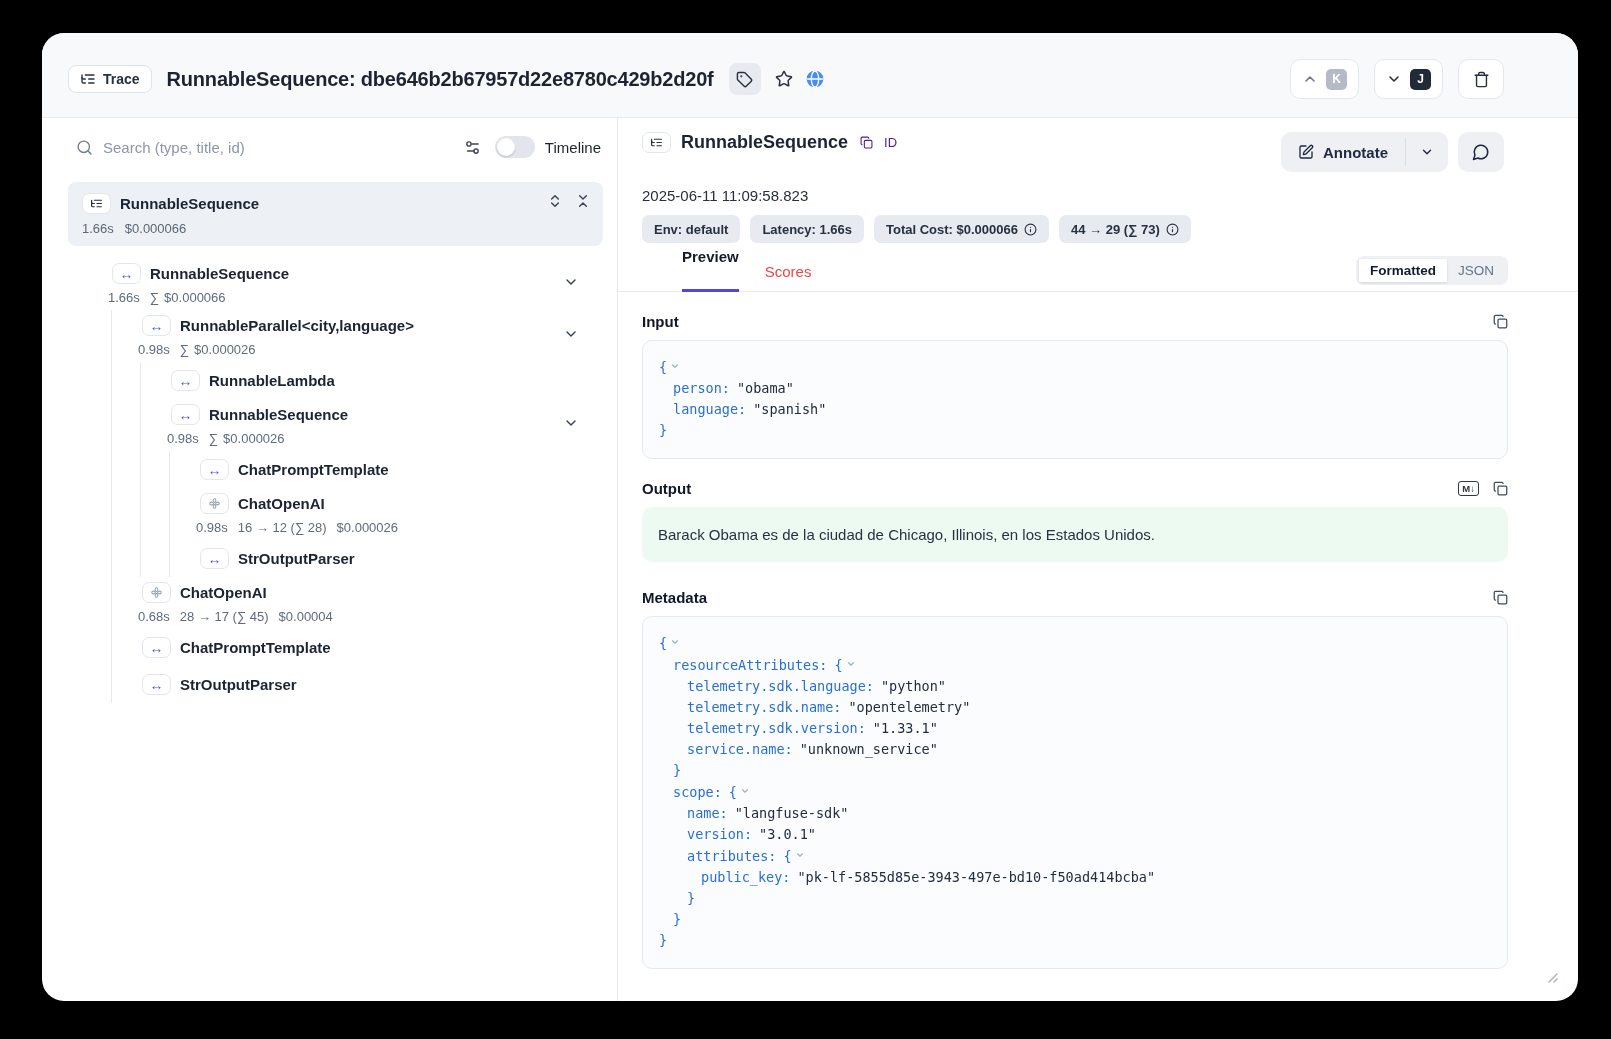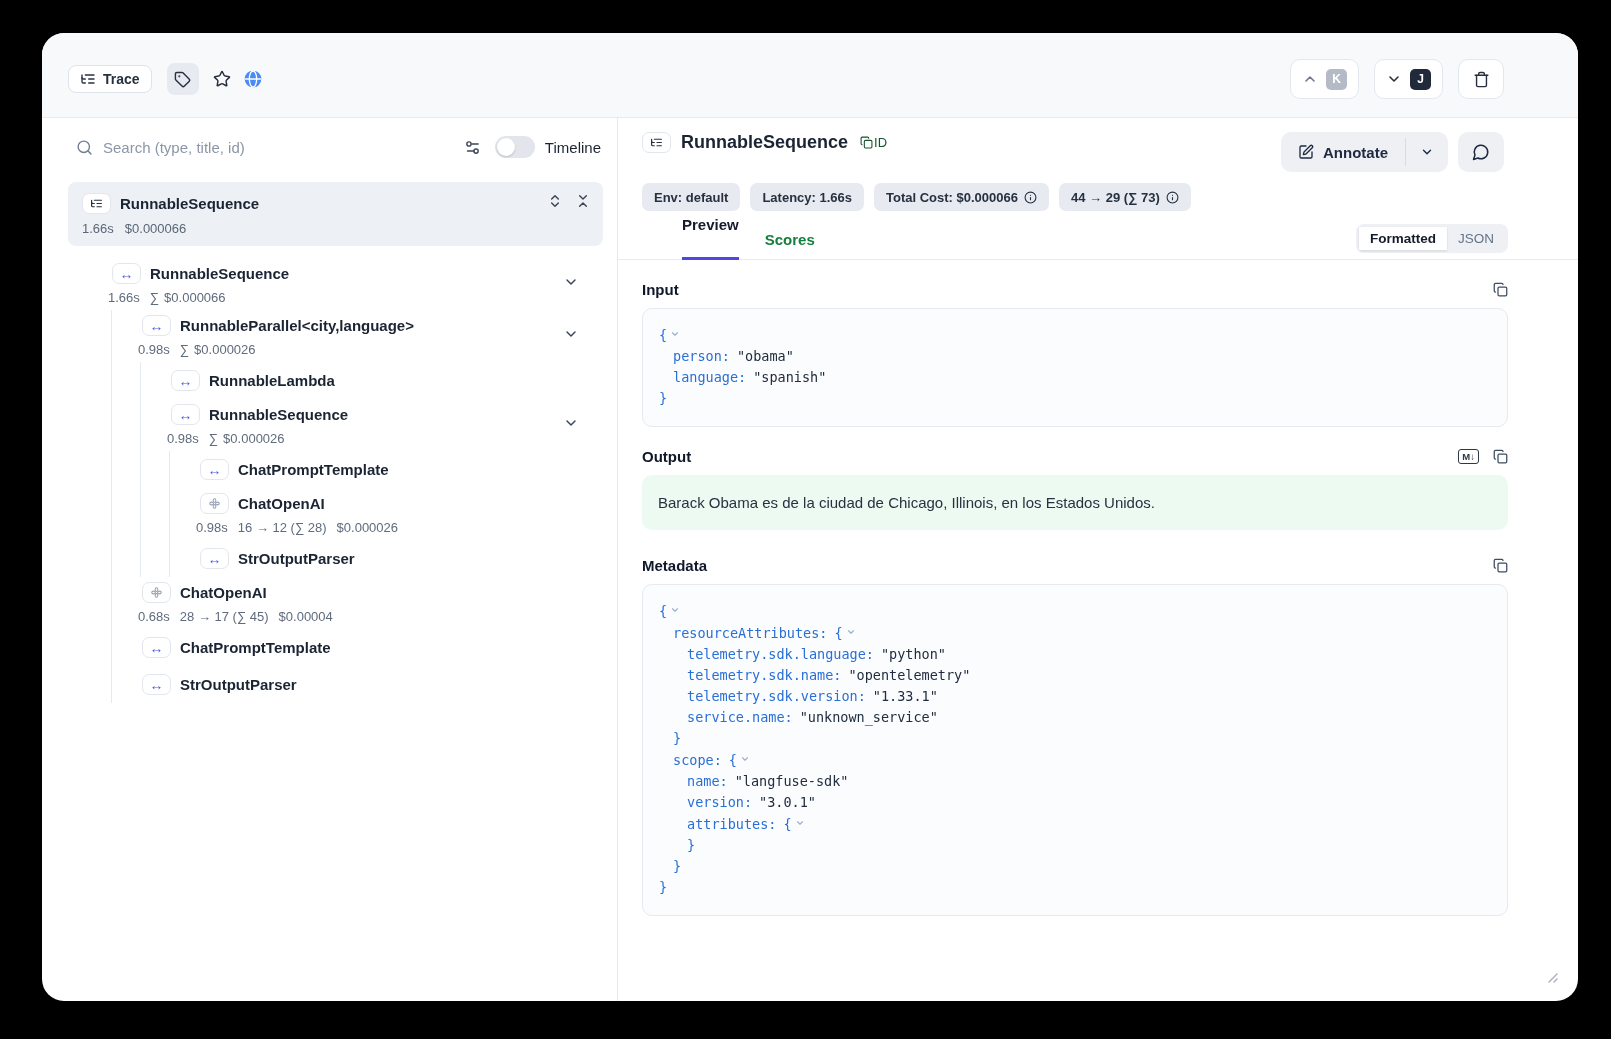--- a/index.html
+++ b/index.html
@@ -68,22 +68,22 @@
   .trow .chev { position:absolute; right:30px; top:50%; transform:translateY(-50%); color:#3c4657; }
   .kids { border-left:1px solid #e5e9f0; margin-left:69px; }
   .kids .trow { --ind:30px; }
   .kids .kids { margin-left:28px; }
 
   
   .d-head { display:flex; align-items:flex-start; justify-content:space-between;
     padding:14px 74px 0 24px; }
   .d-head-left { display:flex; align-items:center; gap:10px; }
   .d-title { font-size:18px; font-weight:700; color:#1b2433; }
-  .id-btn { display:inline-flex; align-items:center; gap:1px; background:none; border:none;
-    cursor:pointer; color:#14532d; font-size:13px; font-weight:500; margin-left:2px; }
+  .id-btn { display:inline-flex; align-items:center; gap:11px; background:none; border:none;
+    cursor:pointer; color:#4c1d95; font-size:13px; font-weight:500; margin-left:2px; }
   .d-actions { display:flex; gap:10px; align-items:center; }
   .act-btn { display:inline-flex; align-items:center; gap:9px; height:40px; padding:0 17px;
     background:#eef0f4; border:none; border-radius:10px; font-size:15px; font-weight:600;
     color:#1e2940; cursor:pointer; font-family:"Liberation Sans", sans-serif; }
   .act-group { display:flex; background:#eef0f4; border-radius:10px; overflow:hidden; }
   .act-group .act-btn { border-radius:0; background:transparent; }
   .act-group .seg-div { width:1px; background:#d8dce3; margin:6px 0; }
   .act-group .chev-seg { width:42px; display:inline-flex; align-items:center; justify-content:center;
     background:transparent; border:none; cursor:pointer; color:#1e2940; }
   .bubble-btn { width:46px; height:40px; display:inline-flex; align-items:center; justify-content:center;
@@ -95,21 +95,21 @@
     background:#e7eaf0; border-radius:7px; font-size:13px; font-weight:600; color:#27303f; white-space:nowrap; }
   .pill .info { color:#27303f; }
 
   .d-tabs { margin-top:15px; padding:0 70px 0 24px; border-bottom:1px solid #e7eaf0;
     display:flex; align-items:flex-end; justify-content:space-between; height:34px; }
   .tabs { display:flex; gap:26px; }
   .tab { font-size:15px; padding-bottom:9px; cursor:pointer; border-bottom:3px solid transparent;
     margin-bottom:-1px; background:none; border-top:none; border-left:none; border-right:none;
     font-family:"Liberation Sans", sans-serif; }
   .tab.active { color:#141b2b; font-weight:700; border-bottom-color:#4f46e5;margin-left:40px; }
-  .tab.idle { color:#15803d; font-weight:700;margin-top:30px; }
+  .tab.idle { color:#ef4444; font-weight:400;margin-top:30px; }
   .seg-ctl { display:flex; align-items:center; background:#eef0f4; border-radius:8px; padding:3px;
     margin-bottom:6px; }
   .seg { font-size:13.5px; padding:4px 11px; border-radius:0; cursor:pointer; border:none;
     background:transparent; font-family:"Liberation Sans", sans-serif; }
   .seg.on { background:#fff; color:#141b2b; font-weight:700; box-shadow:0 1px 2px rgba(15,23,42,.12); }
   .seg.off { color:#64748b; font-weight:500; }
 
   .d-content { flex:1; overflow:hidden; padding:0 70px 20px 24px; }
   .sec-head { display:flex; align-items:center; justify-content:space-between; margin-top:21px; margin-bottom:10px; }
   .sec-title { font-size:15px; font-weight:700; color:#0f172a; }
@@ -142,20 +142,21 @@
         <svg width="16" height="16" viewBox="0 0 24 24" fill="none" stroke="currentColor" stroke-width="2" stroke-linecap="round" stroke-linejoin="round">
             <path d="M21 12h-8"></path>
             <path d="M21 6H8"></path>
             <path d="M21 18h-8"></path>
             <path d="M3 6v4c0 1.1.9 2 2 2h3"></path>
             <path d="M3 10v6c0 1.1.9 2 2 2h3"></path>
           </svg>
       </span>
       <span>Trace</span>
     </span>
+    <h1 class="win-title">RunnableSequence: dbe646b2b67957d22e8780c429b2d20f</h1>
     <button class="icon-sq active">
       <span style="display:inline-flex;">
         <svg width="17" height="17" viewBox="0 0 24 24" fill="none" stroke="currentColor" stroke-width="2" stroke-linecap="round" stroke-linejoin="round">
             <path d="M12.586 2.586A2 2 0 0 0 11.172 2H4a2 2 0 0 0-2 2v7.172a2 2 0 0 0 .586 1.414l8.704 8.704a2.426 2.426 0 0 0 3.42 0l6.58-6.58a2.426 2.426 0 0 0 0-3.42z"></path>
             <circle cx="7.5" cy="7.5" r=".5" fill="currentColor"></circle>
           </svg>
       </span>
     </button>
     <button class="icon-sq" style="margin-left:-8px;">
       <span style="display:inline-flex;">
@@ -461,20 +462,21 @@
           <button class="bubble-btn">
             <span style="display:inline-flex;">
               <svg width="18" height="18" viewBox="0 0 24 24" fill="none" stroke="currentColor" stroke-width="2" stroke-linecap="round" stroke-linejoin="round">
                   <path d="M7.9 20A9 9 0 1 0 4 16.1L2 22Z"></path>
                 </svg>
             </span>
           </button>
         </div>
       </div>
 
+      <div class="d-time">2025-06-11 11:09:58.823</div>
 
       <div class="d-badges">
         <span class="pill">
             <span>Env: default</span>
           </span>
         <span class="pill">
             <span>Latency: 1.66s</span>
           </span>
         <span class="pill">
           <span>Total Cost: $0.000066</span>
@@ -569,20 +571,21 @@
           <div class="cl ind2"><span class="ckey">service.name:</span><span class="cval">"unknown_service"</span></div>
           <div class="cl ind1"><span class="brace">}</span></div>
           <div class="cl ind1"><span class="ckey">scope:</span><span class="brace">{</span><span class="cchev"><svg width="10" height="10" viewBox="0 0 24 24" fill="none" stroke="currentColor" stroke-width="2.6" stroke-linecap="round" stroke-linejoin="round">
                   <path d="m6 9 6 6 6-6"></path>
                 </svg></span></div>
           <div class="cl ind2"><span class="ckey">name:</span><span class="cval">"langfuse-sdk"</span></div>
           <div class="cl ind2"><span class="ckey">version:</span><span class="cval">"3.0.1"</span></div>
           <div class="cl ind2"><span class="ckey">attributes:</span><span class="brace">{</span><span class="cchev"><svg width="10" height="10" viewBox="0 0 24 24" fill="none" stroke="currentColor" stroke-width="2.6" stroke-linecap="round" stroke-linejoin="round">
                   <path d="m6 9 6 6 6-6"></path>
                 </svg></span></div>
+          <div class="cl ind3"><span class="ckey">public_key:</span><span class="cval">"pk-lf-5855d85e-3943-497e-bd10-f50ad414bcba"</span></div>
           <div class="cl ind2"><span class="brace">}</span></div>
           <div class="cl ind1"><span class="brace">}</span></div>
           <div class="cl"><span class="brace">}</span></div>
         </div>
 
       </div>
     </section>
   </div>
 
   <span class="resize-handle">

